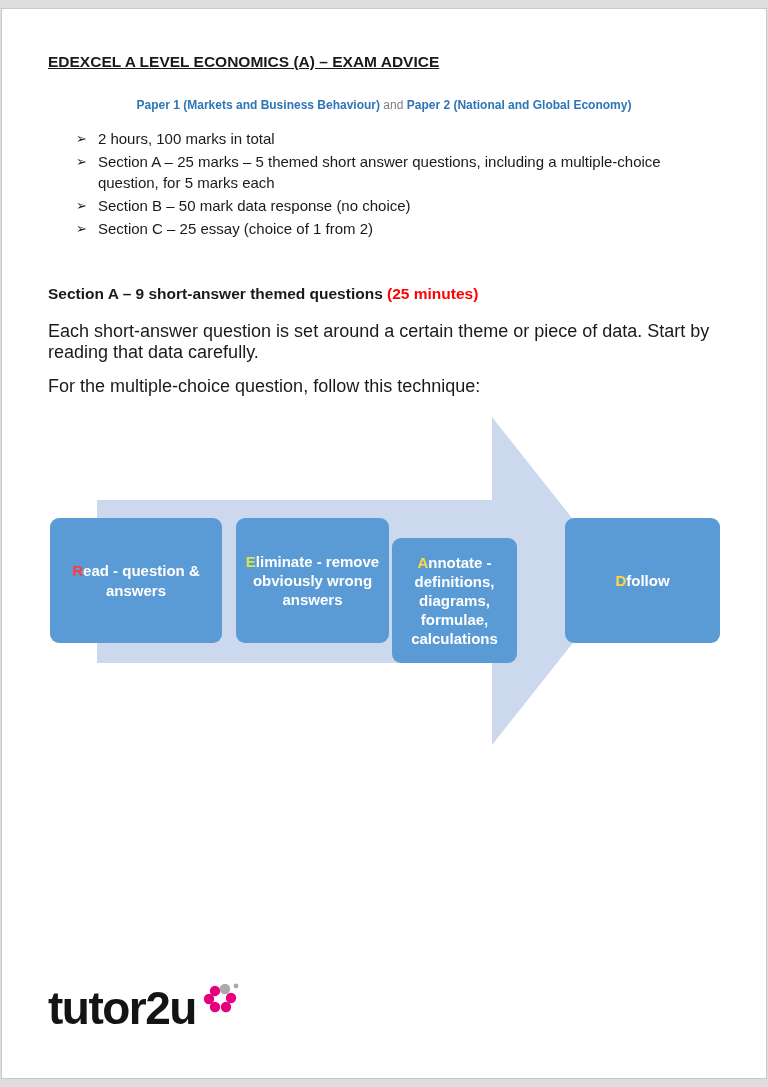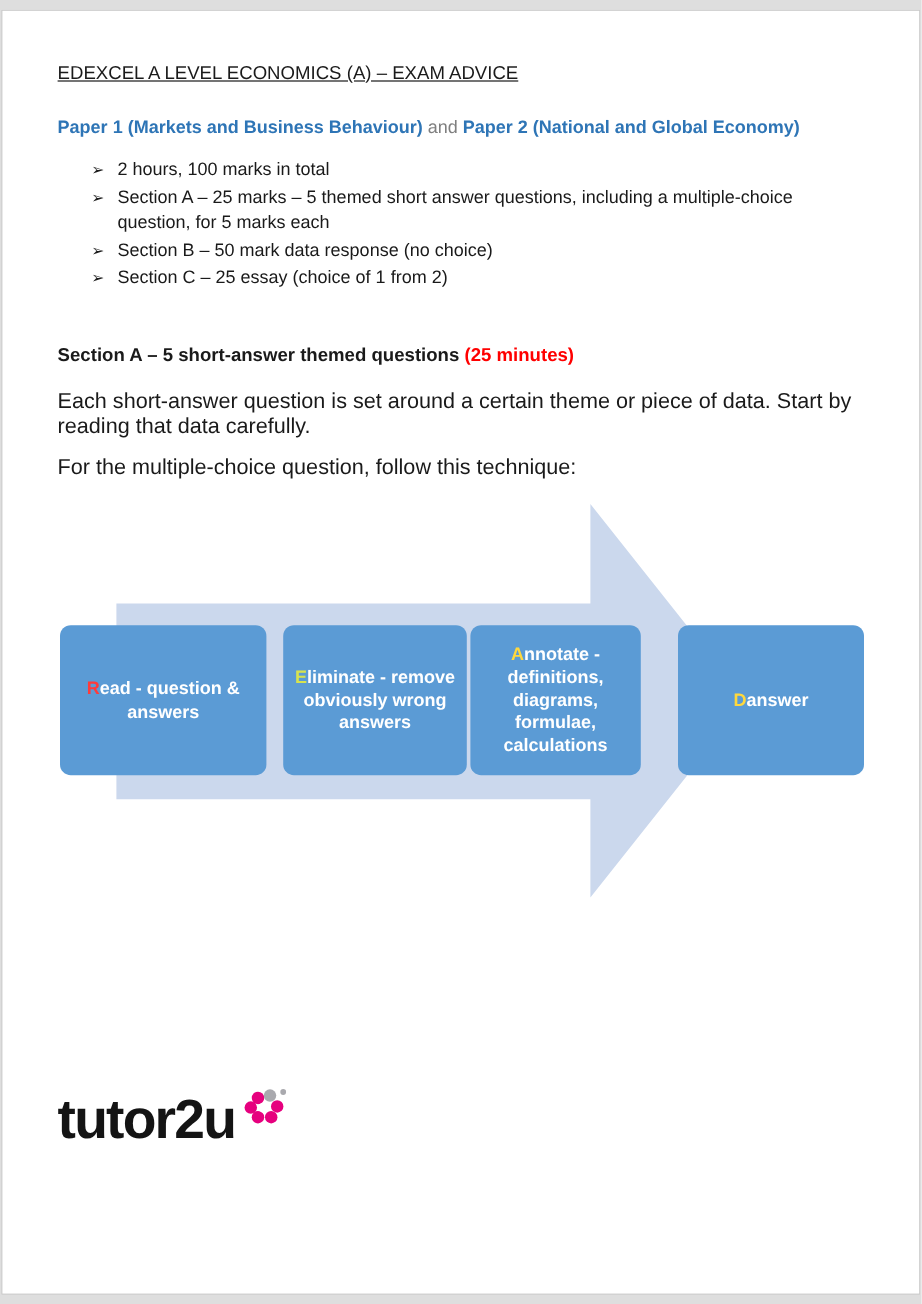--- a/index.html
+++ b/index.html
@@ -6,47 +6,47 @@
   body{
     width:768px;height:1087px;background:#dedede;
     font-family:"Liberation Sans",sans-serif;color:#1a1a1a;
     -webkit-font-smoothing:antialiased;
   }
   .page{
     position:relative;width:764px;height:1069px;margin:8px 1px;
     background:#ffffff;border:1px solid #c9c9c9;overflow:hidden;
   }
   .content{padding:44px 46px 0 46px;}
-  h1{font-size:15.5px;font-weight:normal;color:#1a1a1a;margin:0 0 27px 0;text-decoration:underline;}
-  h2{font-size:15px;font-weight:bold;color:var(--heading_blue);margin:0 0 16px 0;}
+  h1{font-size:15.5px;font-weight:bold;color:#1a1a1a;margin:0 0 27px 0;text-decoration:underline;}
+  h2{font-size:12px;font-weight:bold;color:var(--heading_blue);margin:0 0 16px 0;text-align:center;}
   h2 .connector{color:#7f7f7f;font-weight:normal;}
   ul.bullets{list-style:none;margin:0 0 0 28px;padding:0;}
   ul.bullets li{display:flex;gap:11px;font-size:15px;line-height:21px;margin-bottom:2px;}
   ul.bullets .bullet-glyph{flex:0 0 auto;font-size:13px;line-height:21px;}
   h3{font-size:15.5px;font-weight:bold;margin:46px 0 18px 0;}
   h3 .red{color:var(--red);}
   p{margin:0 0 13px 0;font-size:18px;line-height:21px;}
   .diagram{position:relative;width:676px;height:330px;margin-top:20px;}
   .diagram svg{position:absolute;left:0;top:0;}
   .arrow-poly{fill:var(--arrow_fill);}
   .step{
     position:absolute;top:101px;height:125px;box-sizing:border-box;
     background:var(--box_blue);border-radius:9px;
     display:flex;align-items:center;justify-content:center;text-align:center;
     color:#ffffff;font-weight:bold;font-size:15px;line-height:1.28;padding:4px 8px;
   }
   .step1{left:2px;width:172px;}
   .step2{left:188px;width:153px;}
-  .step3{left:344px;width:142px;}
+  .step3{left:344px;width:125px;margin-top:20px;}
   .step4{left:517px;width:155px;}
   .step1 .first{color:var(--step1_letter);}
   .step2 .first{color:var(--step2_letter);}
   .step3 .first{color:var(--step3_letter);}
   .step4 .first{color:var(--step4_letter);}
-  .footer{position:absolute;top:900px;left:46px;display:flex;align-items:flex-start;flex-direction:column;}
+  .footer{position:absolute;top:976px;left:46px;display:flex;align-items:flex-start;flex-direction:column;}
   .logo{display:flex;align-items:flex-start;}
   .logo-text{font-size:46px;font-weight:bold;color:#141414;letter-spacing:-1.5px;line-height:1;}
   .flower{margin:-4px 0 0 5px;}
   .footer-link{font-size:15.5px;color:var(--link_blue);text-decoration:underline;margin:0 0 8px 26px;cursor:pointer;}
 </style>
 </head>
 <body>
 
 <div class="page">
   <div class="content">
@@ -67,40 +67,40 @@
       <li>
         <span class="bullet-glyph">➢</span>
         <span>Section B – 50 mark data response (no choice)</span>
       </li>
       <li>
         <span class="bullet-glyph">➢</span>
         <span>Section C – 25 essay (choice of 1 from 2)</span>
       </li>
     </ul>
 
-    <h3><span>Section A – 5 short-answer themed questions </span><span class="red">(25 minutes)</span></h3>
+    <h3><span>Section A – 9 short-answer themed questions </span><span class="red">(25 minutes)</span></h3>
 
     <p>Each short-answer question is set around a certain theme or piece of data. Start by reading that data carefully.</p>
     <p>For the multiple-choice question, follow this technique:</p>
 
     <div class="diagram">
       <svg width="676" height="330" viewBox="0 0 676 330">
         <polygon class="arrow-poly" points="49,83 444,83 444,0 574,164 444,328 444,246 49,246"></polygon>
       </svg>
       <div class="step step1">
         <span><span class="first">R</span><span>ead - question &amp; answers</span></span>
       </div>
       <div class="step step2">
         <span><span class="first">E</span><span>liminate - remove obviously wrong answers</span></span>
       </div>
       <div class="step step3">
         <span><span class="first">A</span><span>nnotate - definitions, diagrams, formulae, calculations</span></span>
       </div>
       <div class="step step4">
-        <span><span class="first">D</span><span>answer</span></span>
+        <span><span class="first">D</span><span>follow</span></span>
       </div>
     </div>
 
   </div>
 
   <div class="footer">
     <div class="logo">
       <span class="logo-text">tutor2u</span>
       <svg class="flower" width="40" height="40" viewBox="0 0 40 40">
         <circle cx="14" cy="10" r="5.2" fill="#E6007E"></circle>

